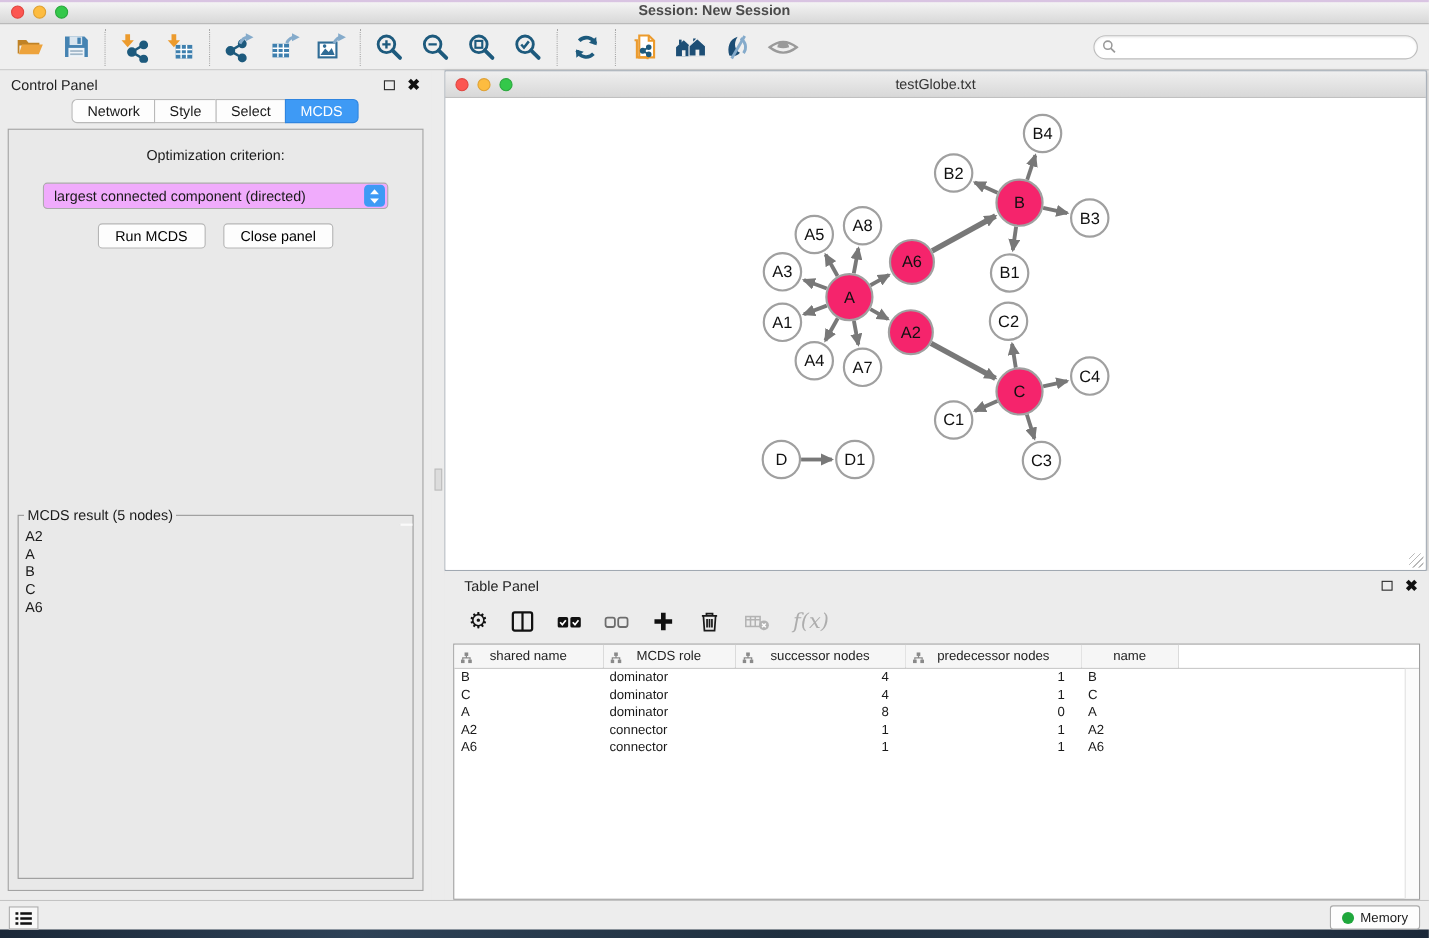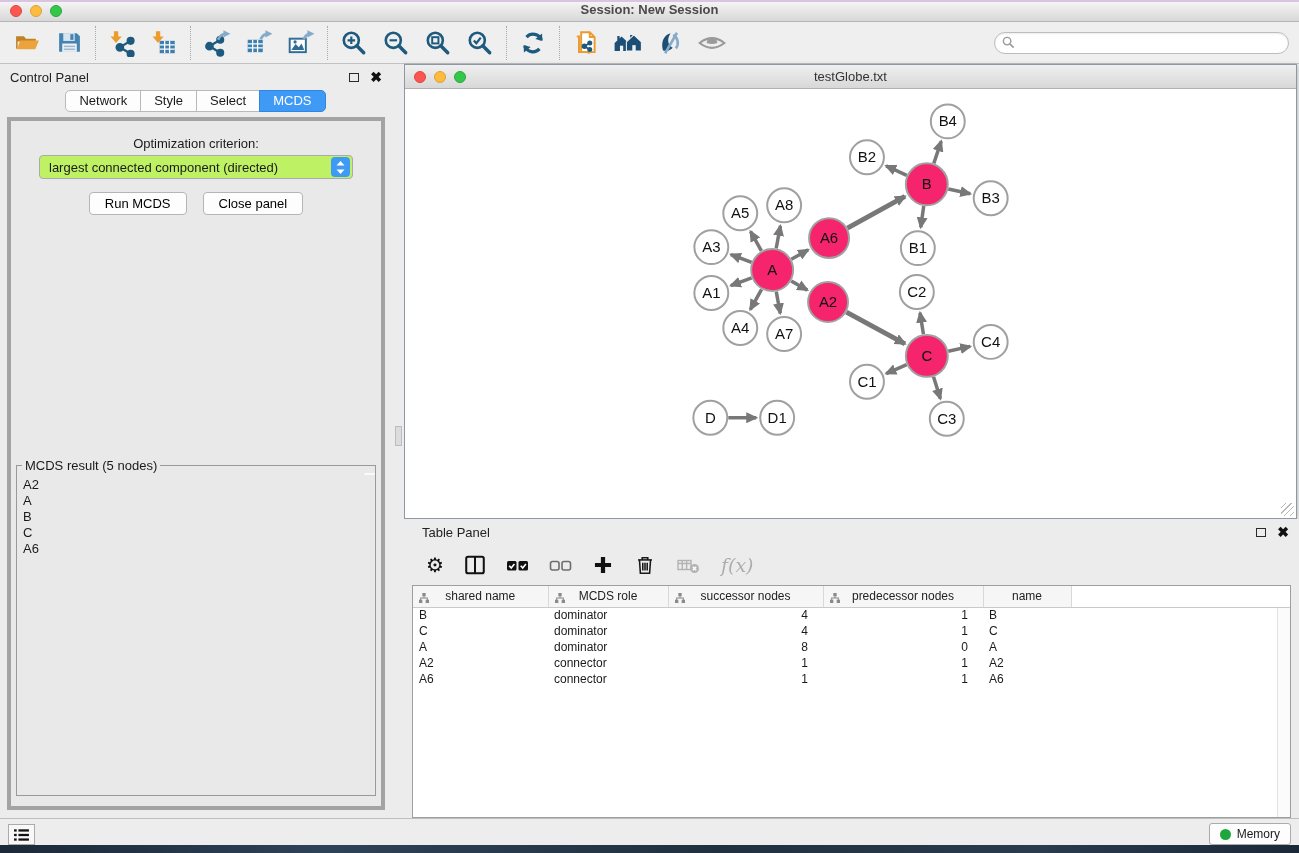--- a/index.html
+++ b/index.html
@@ -32,23 +32,23 @@
   .cp-header, .tp-header { height:26px; display:flex; align-items:center; padding:0 10px; }
   .panel-title { color:#222; }
   .panel-controls { margin-left:auto; display:flex; gap:11px; align-items:center; }
   .float-icon { width:10px; height:9px; border:1.5px solid #2a2a2a; display:inline-block; }
   .close-icon { font-weight:bold; font-size:14px; color:#111; line-height:10px; }
   .cp-tabs, .tp-tabs { display:flex; justify-content:center; }
   .seg-tab { border:1px solid #b9b9b9; background:#fdfdfd; padding:0 13px; height:22px; line-height:20px; font-size:13px; margin-left:-1px; color:#1a1a1a; }
   .seg-tab:first-child { border-radius:5px 0 0 5px; }
   .seg-tab:last-child { border-radius:0 5px 5px 0; }
   .seg-tab.selected { background:#3e9af5; color:#fff; border-color:#2f85e0; }
-  .cp-content { flex:1; margin:5px 7px 8px; border:4px solid #a3a3a3; background:#e9e9e9; display:flex; flex-direction:column; align-items:center; }
+  .cp-content { flex:1; margin:5px 7px 8px; border:1px solid #a3a3a3; background:#e9e9e9; display:flex; flex-direction:column; align-items:center; }
   .opt-label { margin-top:15px; }
-  .criterion-select { margin-top:4px; width:314px; height:24px; background:#bef264; border:1px solid #ababab; border-radius:4px; display:flex; align-items:center; padding-left:9px; }
+  .criterion-select { margin-top:18px; width:314px; height:24px; background:#f0abfc; border:1px solid #ababab; border-radius:4px; display:flex; align-items:center; padding-left:9px; }
   .select-stepper { margin-left:auto; width:19px; height:20px; background:#3e9af5; border-radius:4px; margin-right:2px; display:flex; align-items:center; justify-content:center; }
   .btn-row { display:flex; gap:16px; margin-top:13px; }
   .cp-btn { height:23px; padding:0 15px; background:#fdfdfd; border:1px solid #b5b5b5; border-radius:4px; font-size:13px; }
   .cp-spacer { flex:1; }
   .mcds-fieldset { width:360px; height:338px; border:1px solid #9a9a9a; margin:0 0 10px 0; padding:1px; position:relative; }
   .mcds-fieldset legend { font-size:13px; padding:0 3px; margin-left:4px; }
   .result-list { position:absolute; left:2px; right:2px; top:4px; bottom:2px; background:#fff; }
   .result-scroll { position:absolute; right:0; top:0; bottom:0; width:12px; background:#fafafa; border-left:1px solid #e0e0e0; }
   .result-item { font-size:13px; line-height:16px; padding-left:4px; }
   

